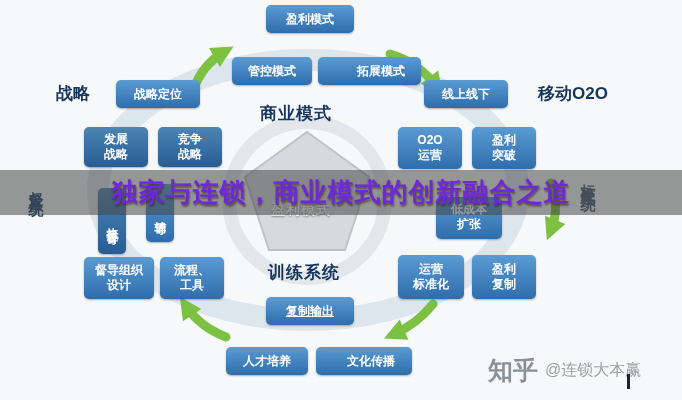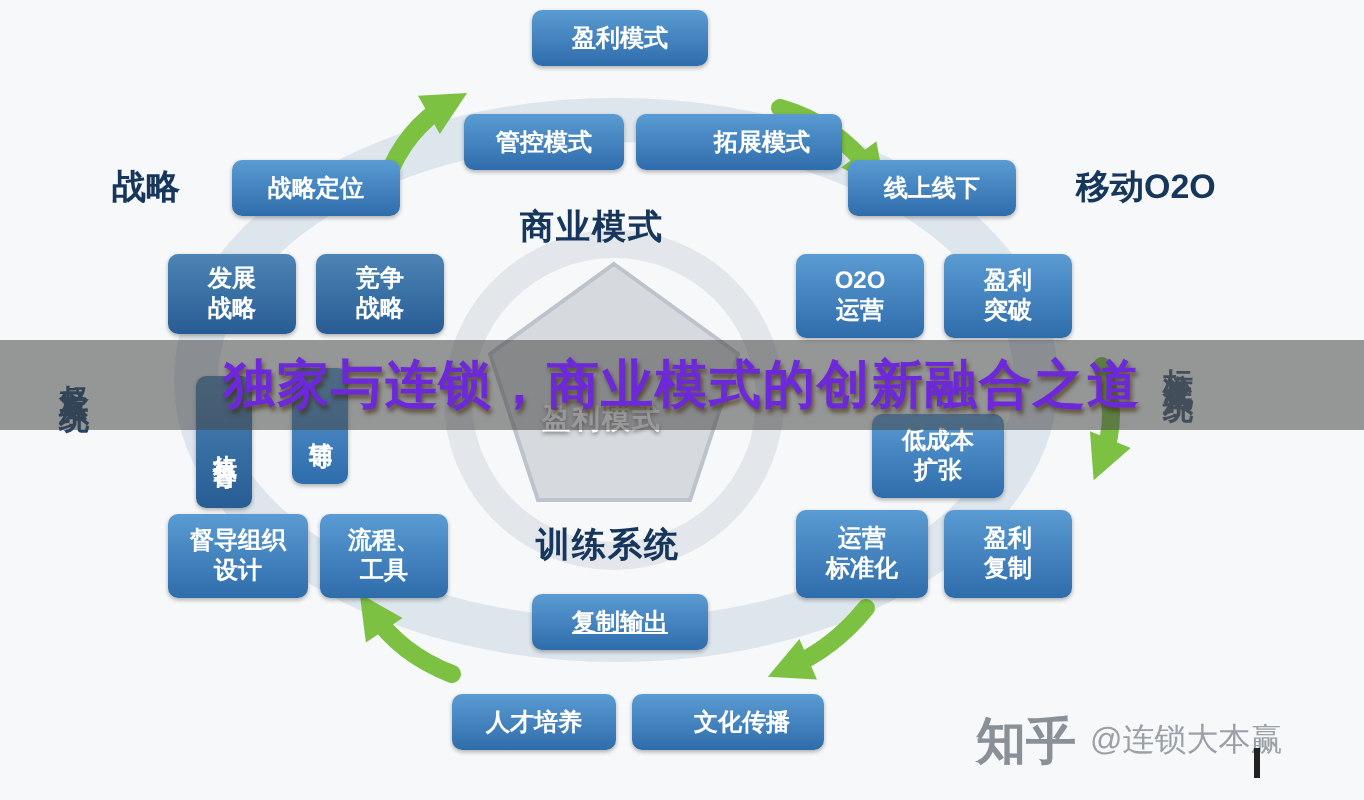--- a/index.html
+++ b/index.html
@@ -24,21 +24,21 @@
   #b-strategy-positioning{left:116px;top:80px;width:82px;height:26px;}
   #b-online-offline{left:424px;top:80px;width:82px;height:26px;}
   #b-development-strategy{left:84px;top:127px;width:62px;height:38px;}
   #b-competition-strategy{left:158px;top:127px;width:62px;height:38px;}
   #b-o2o-operation{left:398px;top:127px;width:62px;height:40px;}
   #b-profit-breakthrough{left:472px;top:127px;width:62px;height:40px;}
   #b-execution-supervision{left:98px;top:188px;width:26px;height:64px;}
   #b-coaching{left:146px;top:184px;width:26px;height:56px;}
   #b-supervision-org-design{left:84px;top:257px;width:68px;height:40px;}
   #b-process-tools{left:160px;top:257px;width:62px;height:40px;}
-  #b-low-cost-expansion{left:436px;top:207px;width:64px;height:40px;}
+  #b-low-cost-expansion{left:436px;top:197px;width:64px;height:40px;font-family:Liberation Mono, monospace;}
   #b-operation-standardization{left:398px;top:255px;width:64px;height:42px;}
   #b-profit-replication{left:472px;top:255px;width:62px;height:42px;}
   #b-copy-output{left:266px;top:297px;width:86px;height:26px;text-decoration:underline;}
   #b-talent-training{left:226px;top:347px;width:80px;height:26px;}
   #b-culture-spread{left:316px;top:347px;width:80px;height:26px;padding-left:15px;}
 
   #l-strategy{left:56px;top:82px;font-size:17px;}
   #l-business-model{left:260px;top:102px;font-size:17px;letter-spacing:1px;}
   #l-mobile-o2o{left:538px;top:82px;font-size:17px;}
   #l-training-system{left:268px;top:261px;font-size:17px;letter-spacing:1px;}

